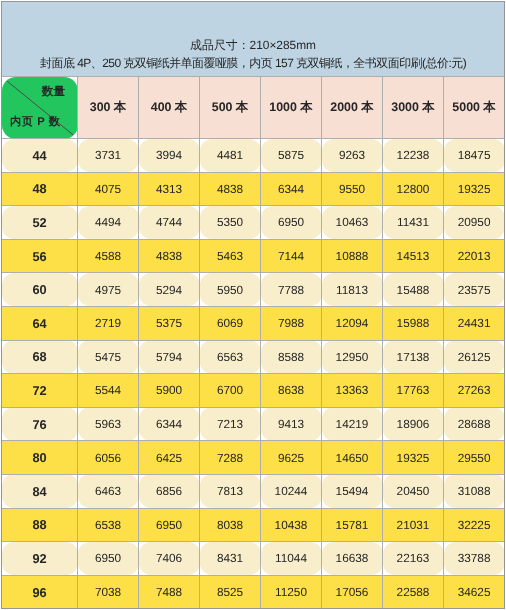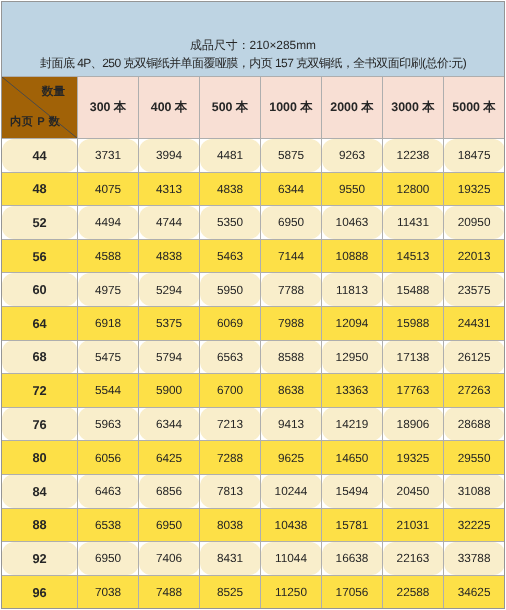--- a/index.html
+++ b/index.html
@@ -27,22 +27,23 @@
   td.notebar {
     background:#bed4e3; height:75px;
     text-align:center; vertical-align:middle;
     padding:0 6px;
   }
   .note-row { display:block; line-height:18.5px; height:18.5px; }
   .note-line { display:inline-block; transform:translateZ(0); line-height:18.5px; font-size:11.9px; color:#262626; white-space:nowrap;margin-top:15px; }
   .note-line.tight { font-size:12px; letter-spacing:-0.55px; }
   
   td.corner {
-    background:#a16207; height:62px; position:relative; padding:0;
+    background:#22c55e; height:62px; position:relative; padding:0;
     overflow:hidden;
+    border-radius:14px;
   }
   td.corner svg.diag { position:absolute; left:0; top:0; width:100%; height:100%; display:block; }
   .corner-q { position:absolute; transform:translateZ(0); right:12px; top:9px; font-size:11.6px; font-weight:bold; line-height:12px; }
   .corner-p { position:absolute; transform:translateZ(0); left:8px; bottom:10px; font-size:11.2px; font-weight:bold; line-height:12px; letter-spacing:0.6px; }
   
   td.colhead { background:#f8dfd4; height:62px; font-size:12.4px; font-weight:bold; letter-spacing:0px; }
   
   td.rowlabel { font-weight:bold; font-size:12.8px; }
   td.datacell { font-size:11.8px; }
   tr.r-alt td { background:#f9eecb;border-radius:12px; }
@@ -133,21 +134,21 @@
     <td class="datacell"><span class="gl">4975</span></td>
     <td class="datacell"><span class="gl">5294</span></td>
     <td class="datacell"><span class="gl">5950</span></td>
     <td class="datacell"><span class="gl">7788</span></td>
     <td class="datacell"><span class="gl">11813</span></td>
     <td class="datacell"><span class="gl">15488</span></td>
     <td class="datacell"><span class="gl">23575</span></td>
   </tr>
   <tr class="datarow r-plain">
     <td class="rowlabel"><span class="gl">64</span></td>
-    <td class="datacell"><span class="gl">6918</span></td>
+    <td class="datacell"><span class="gl">2719</span></td>
     <td class="datacell"><span class="gl">5375</span></td>
     <td class="datacell"><span class="gl">6069</span></td>
     <td class="datacell"><span class="gl">7988</span></td>
     <td class="datacell"><span class="gl">12094</span></td>
     <td class="datacell"><span class="gl">15988</span></td>
     <td class="datacell"><span class="gl">24431</span></td>
   </tr>
   <tr class="datarow r-alt">
     <td class="rowlabel"><span class="gl">68</span></td>
     <td class="datacell"><span class="gl">5475</span></td>

